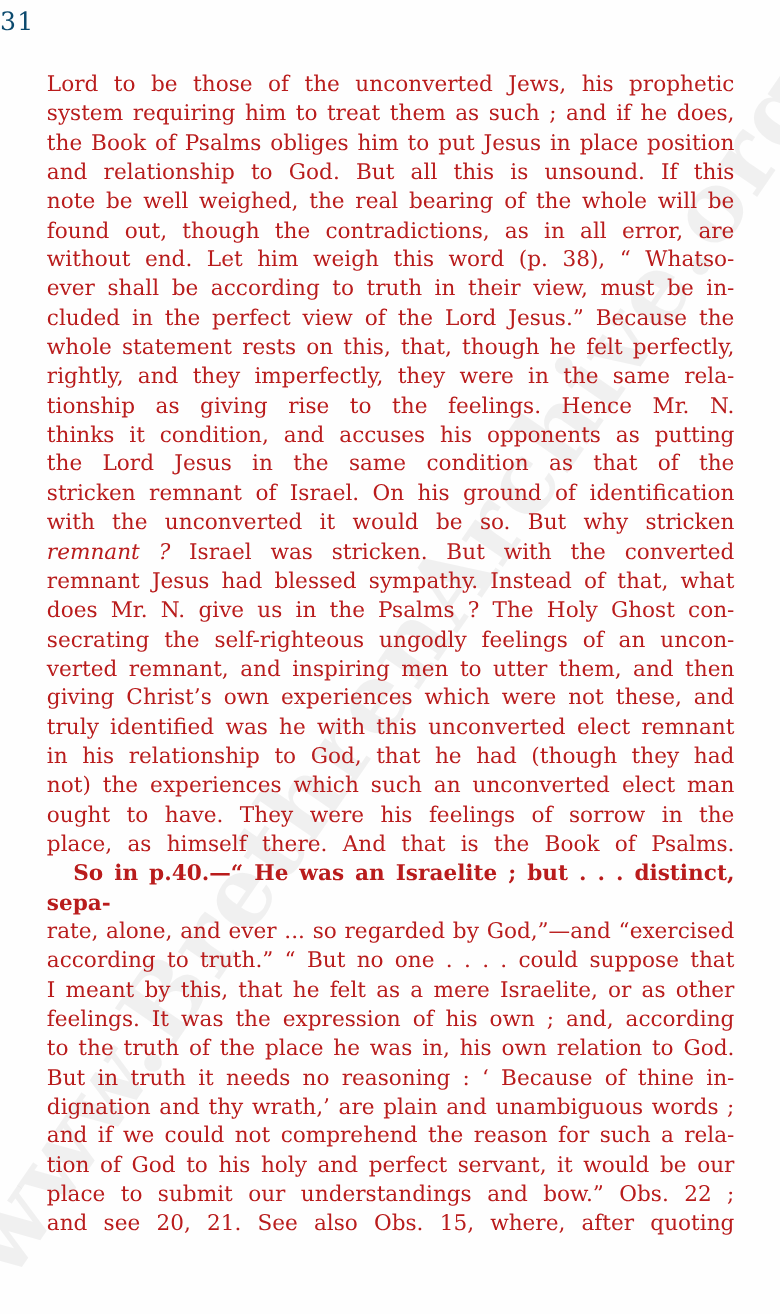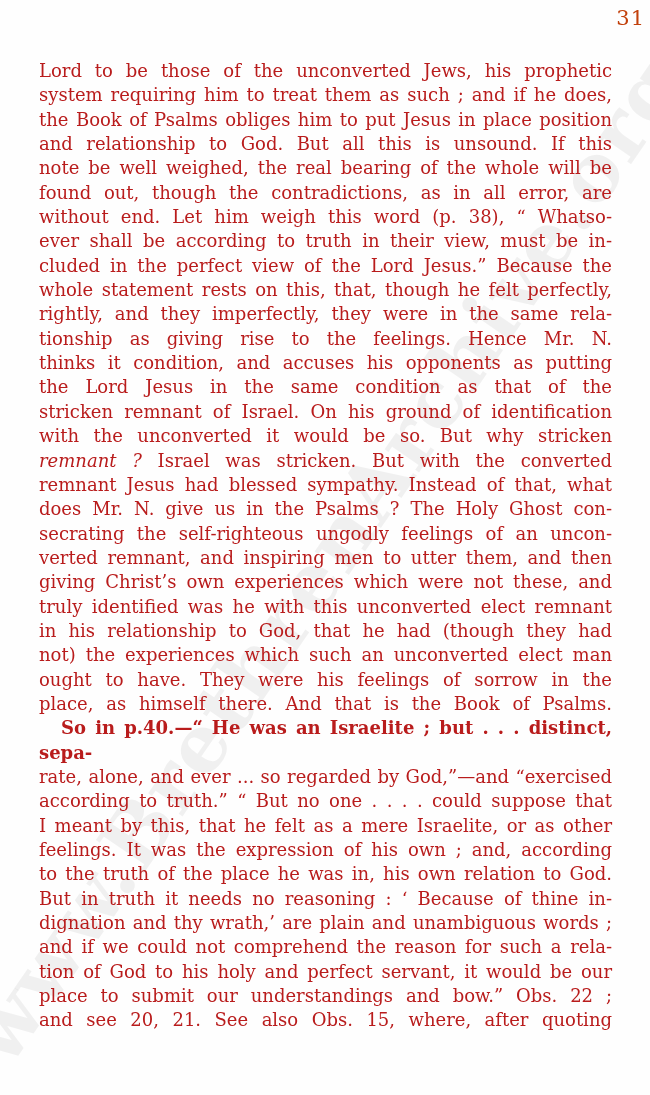--- a/index.html
+++ b/index.html
@@ -14,24 +14,24 @@
     background: #fefefe;
     overflow: hidden;
     font-family: "DejaVu Serif", serif;
     color: #161616;
   }
   .page-number {
     position: absolute;
     top: 6px;
     left: 0;
     width: 645px;
-    text-align: right;
+    text-align: left;
     font-size: 21px;
     letter-spacing: 1px;
-    color: #c2410c;
+    color: #0c4a6e;
   }
   .watermark {
     position: absolute;
     left: 325px;
     top: 560px;
     transform: translate(-50%, -50%) rotate(-55.5deg);
     transform-origin: center center;
     font-family: "DejaVu Serif", serif;
     font-weight: bold;
     font-size: 80px;

